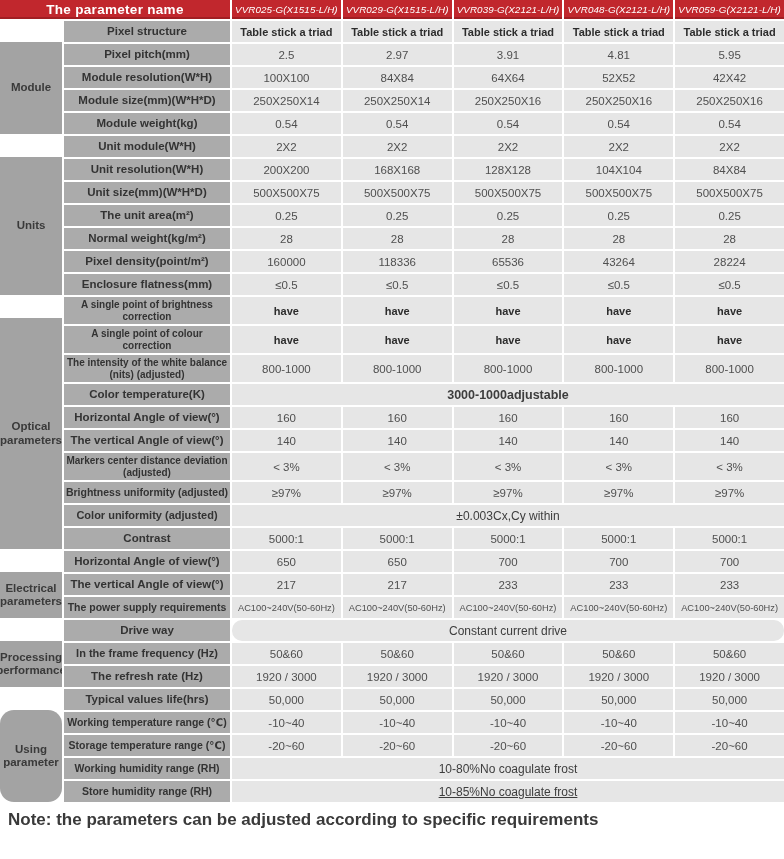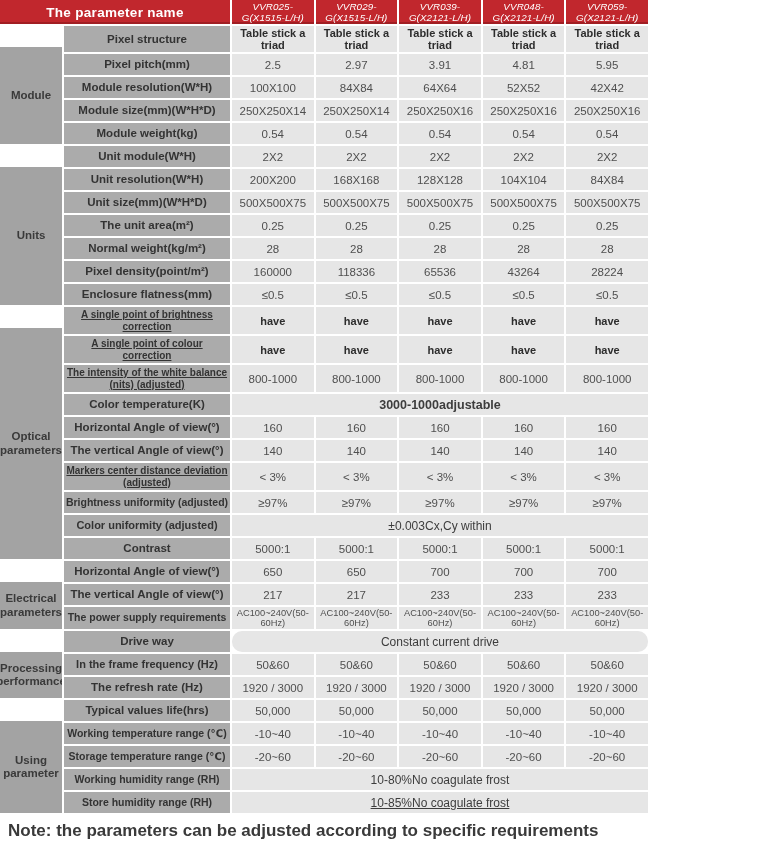--- a/index.html
+++ b/index.html
@@ -6,21 +6,21 @@
   body{
     width:784px;height:859px;overflow:hidden;
     font-family:"Liberation Sans","DejaVu Sans",sans-serif;
     -webkit-font-smoothing:antialiased;
   }
   .spec-table{
     display:grid;
     grid-template-columns:62px 166px repeat(5,1fr);
     gap:2px;
     background:#ffffff;
-    width:648px;
+    width:784px;
     box-sizing:border-box;
   }
   .cell{
     display:flex;align-items:center;justify-content:center;
     text-align:center;box-sizing:border-box;overflow:hidden;
     min-height:21px;padding:1px 2px;
   }
   .hdr{
     background:var(--header-red,#c1272d);
     color:#ffffff;min-height:19px;
@@ -32,21 +32,21 @@
     background:var(--category-bg,#a3a3a3);
     font-weight:bold;font-size:11.5px;color:#3a3a3a;line-height:1.15;
     padding:1px 3px;
     margin-top:21px;
   }
   .param{
     background:var(--param-bg,#ababab);
     font-weight:bold;font-size:11.5px;color:#333333;line-height:1.12;
     white-space:nowrap;
   }
-  .param.small{font-size:10px;white-space:normal;line-height:1.15;text-decoration:underline;}
+  .param.small{font-size:10px;white-space:normal;line-height:1.15;}
   .val{
     background:var(--data-bg,#e6e6e6);
     font-size:11.5px;color:#4f4f4f;
   }
   .val.boldv{font-weight:bold;color:#2d2d2d;font-size:11px;}
   .val.spanv{font-size:12px;color:#3d3d3d;}
   .val.spanv.boldv{font-size:12.5px;}
   .tallrow{min-height:27px;}
   .note{
     margin:8px 0 0 8px;
@@ -217,21 +217,21 @@
     <div class="cell val">50&amp;60</div>
     <div class="cell val">50&amp;60</div>
     <div class="cell val">50&amp;60</div>
     <div class="cell val">50&amp;60</div>
     <div class="cell param">The refresh rate (Hz)</div>
     <div class="cell val">1920 / 3000</div>
     <div class="cell val">1920 / 3000</div>
     <div class="cell val">1920 / 3000</div>
     <div class="cell val">1920 / 3000</div>
     <div class="cell val">1920 / 3000</div>
-    <div class="cell cat" style="grid-row: span 5;">Using parameter</div>
+    <div class="cell cat" style="grid-row: span 5; border-radius: 14px;">Using parameter</div>
     <div class="cell param">Typical values life(hrs)</div>
     <div class="cell val">50,000</div>
     <div class="cell val">50,000</div>
     <div class="cell val">50,000</div>
     <div class="cell val">50,000</div>
     <div class="cell val">50,000</div>
     <div class="cell param" style="font-size: 10.5px;">Working temperature range (℃)</div>
     <div class="cell val">-10~40</div>
     <div class="cell val">-10~40</div>
     <div class="cell val">-10~40</div>

